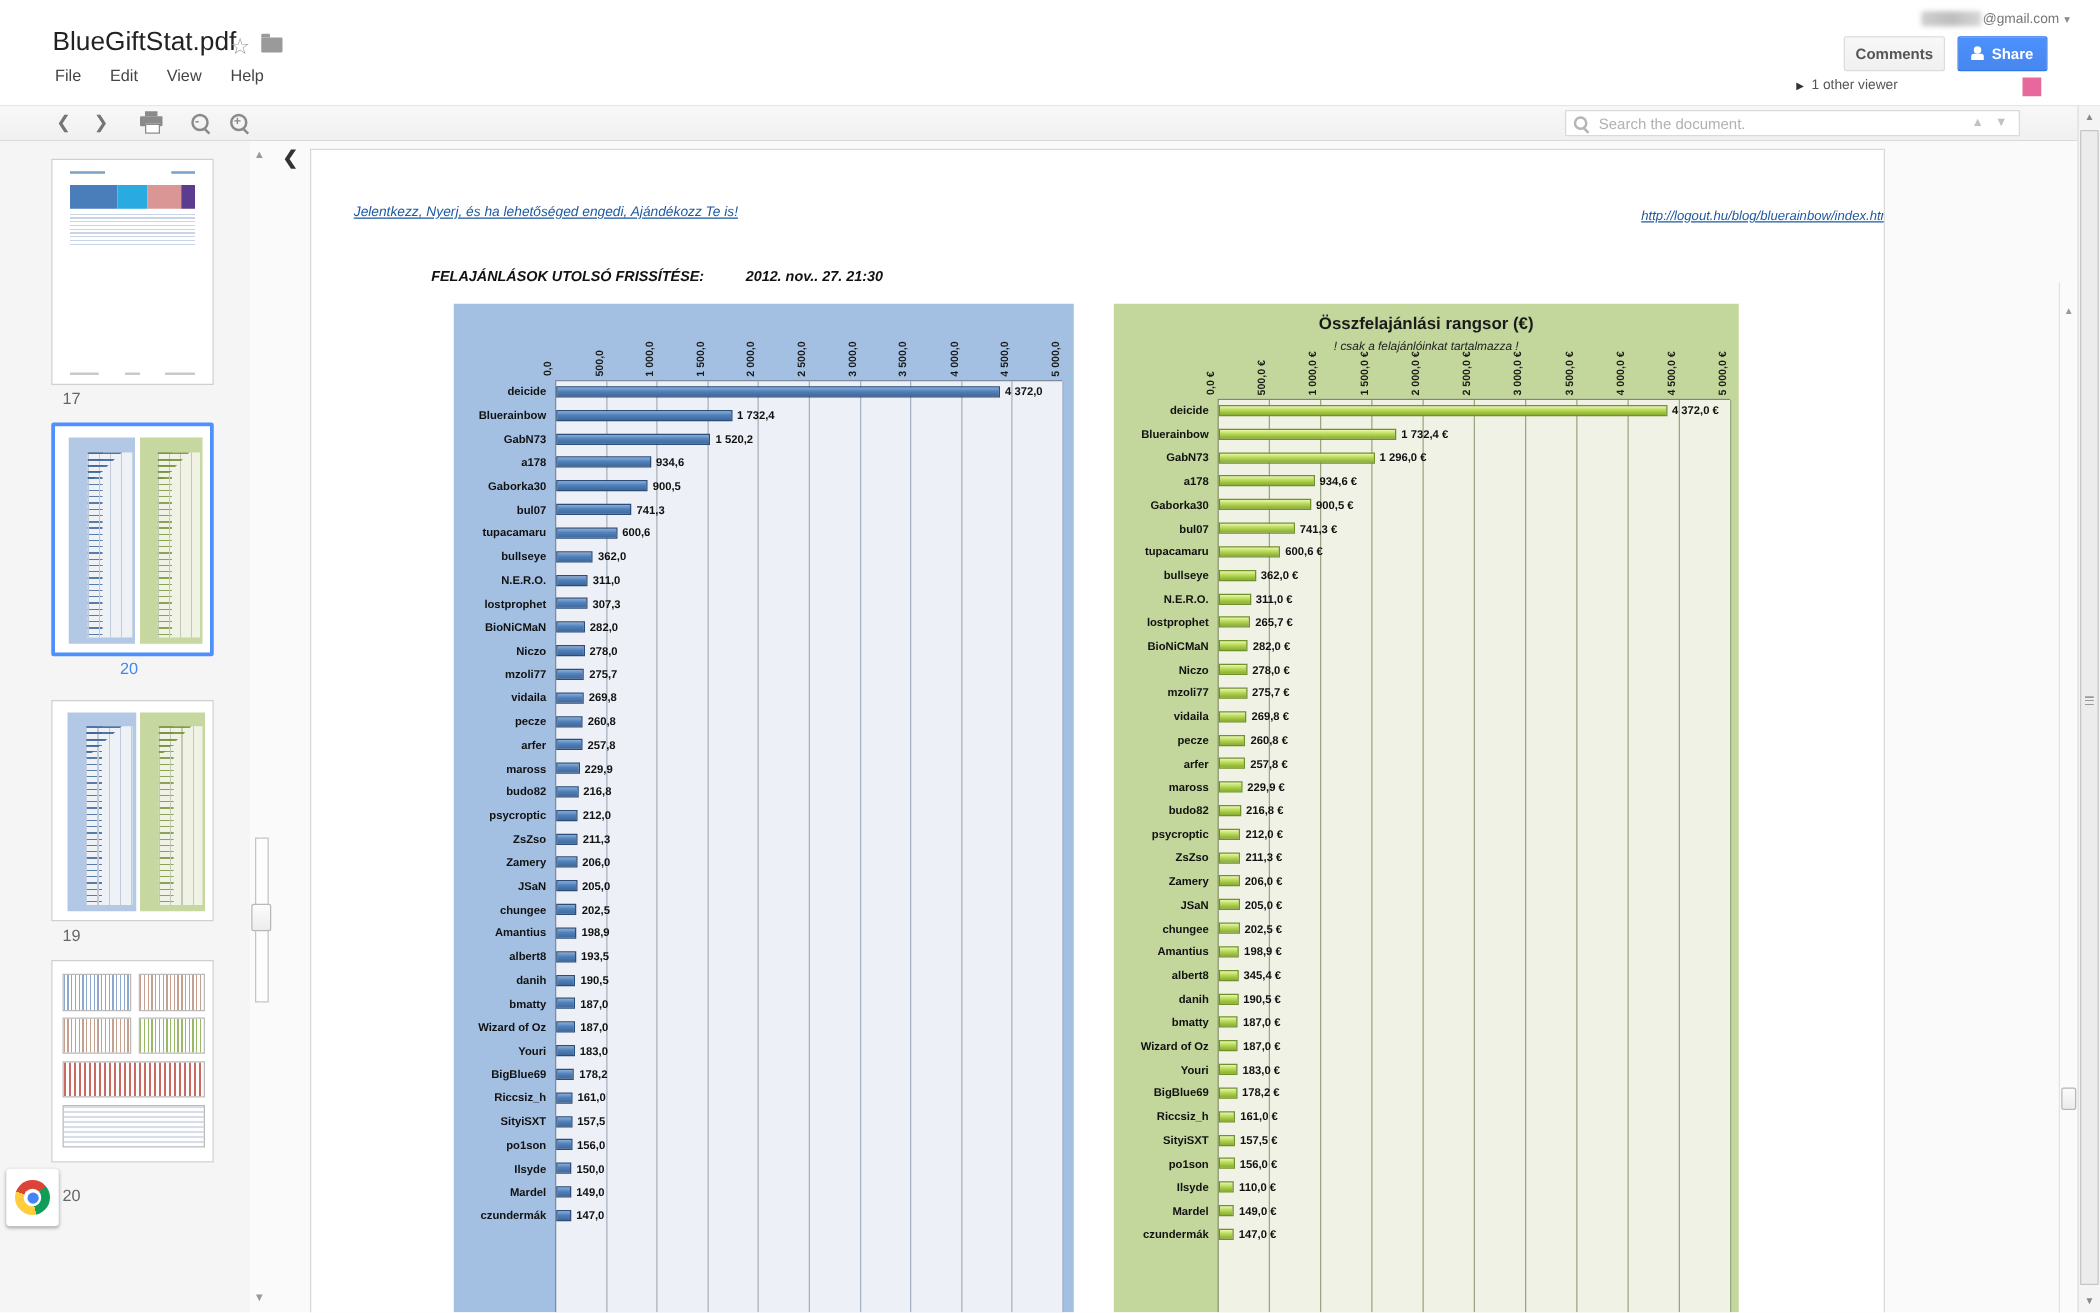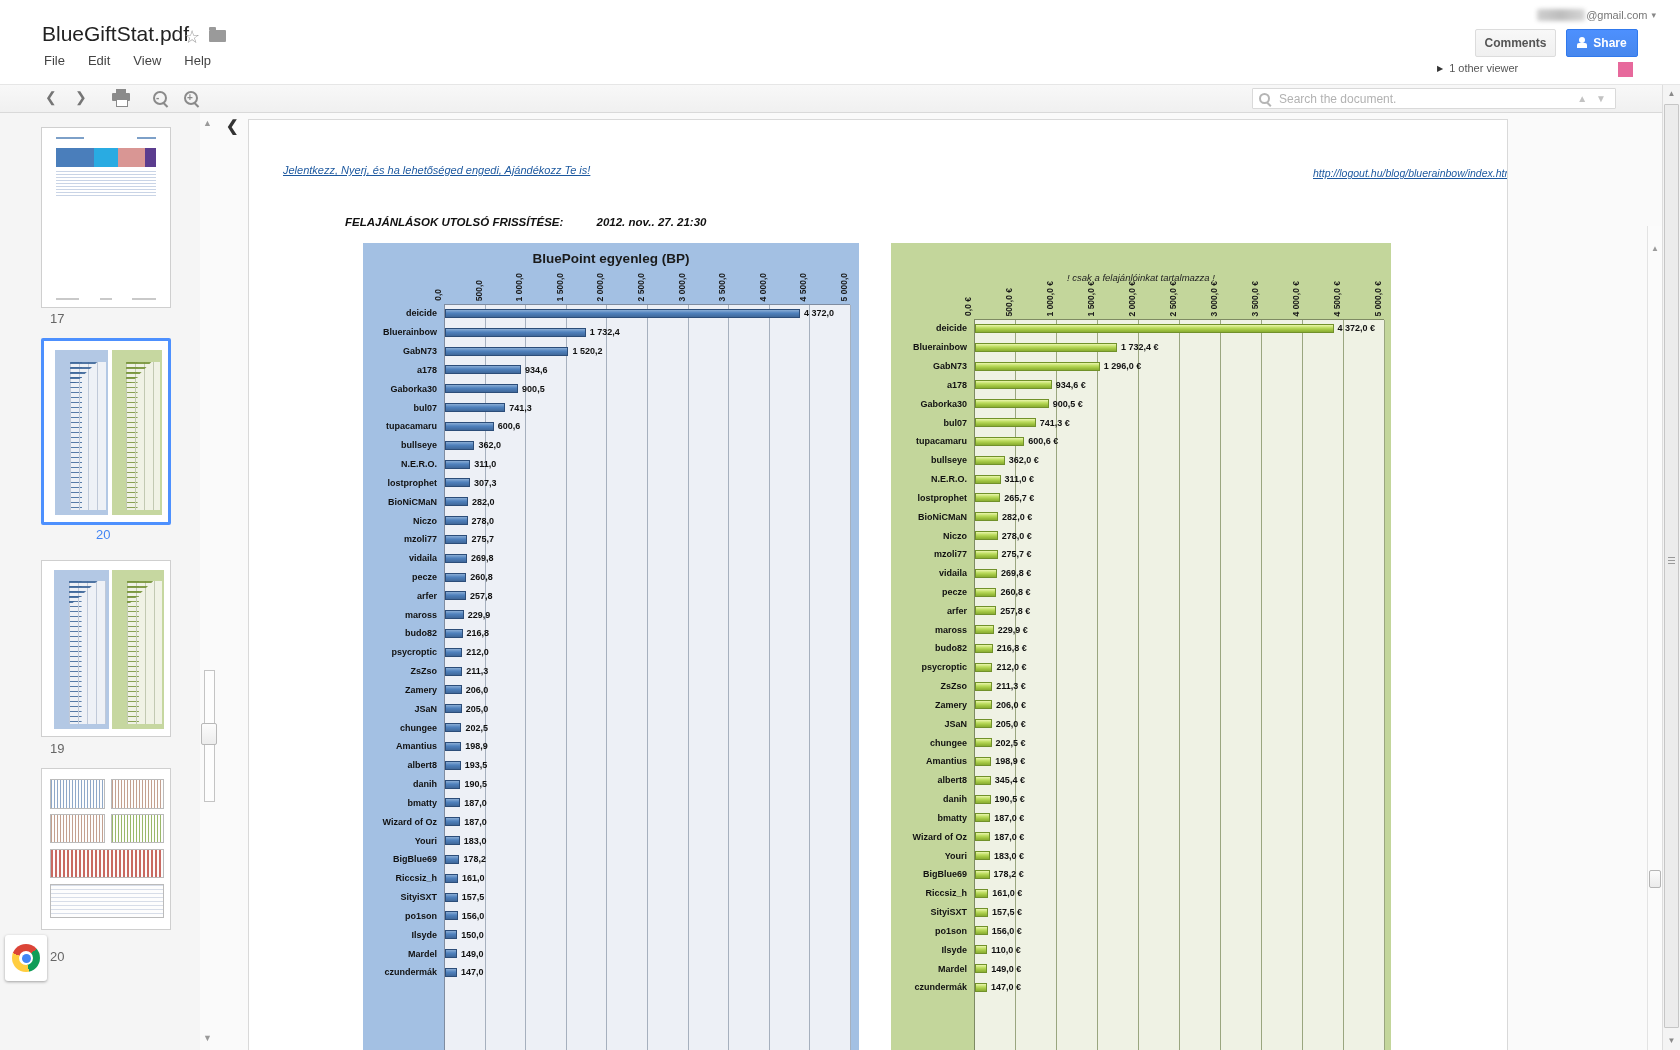--- a/index.html
+++ b/index.html
@@ -272,21 +272,20 @@
 
     <section id="page">
       <a id="link-left" class="doclink">Jelentkezz, Nyerj, és ha lehetőséged engedi, Ajándékozz Te is!</a>
       <a id="link-right" class="doclink">http://logout.hu/blog/bluerainbow/index.html</a>
       <div id="update-line">
         <span>FELAJÁNLÁSOK UTOLSÓ FRISSÍTÉSE:</span>
         <span id="update-value">2012. nov.. 27.   21:30</span>
       </div>
 
       <div class="chart" id="chart-left" style="background: rgb(163, 192, 227);">
-        <div class="c-title">BluePoint egyenleg (BP)</div>
         <div class="ticks" style="height: 61px;">
             <span class="tick" style="left: 70px; bottom: 3px;">0,0</span>
             <span class="tick" style="left: 110.6px; bottom: 3px;">500,0</span>
             <span class="tick" style="left: 151.2px; bottom: 3px;">1 000,0</span>
             <span class="tick" style="left: 191.8px; bottom: 3px;">1 500,0</span>
             <span class="tick" style="left: 232.4px; bottom: 3px;">2 000,0</span>
             <span class="tick" style="left: 273px; bottom: 3px;">2 500,0</span>
             <span class="tick" style="left: 313.6px; bottom: 3px;">3 000,0</span>
             <span class="tick" style="left: 354.2px; bottom: 3px;">3 500,0</span>
             <span class="tick" style="left: 394.8px; bottom: 3px;">4 000,0</span>
@@ -484,20 +483,21 @@
             </div>
             <div class="brow" style="height: 18.83px; padding-left: 81px;">
               <span class="cat" style="left: 0px; width: 73px;">czundermák</span>
               <div class="bar bar-0" style="width: 11.9364px;"></div>
               <span class="val">147,0</span>
             </div>
           </div>
       </div>
 
       <div class="chart" id="chart-right" style="background: rgb(195, 214, 155);">
+        <div class="c-title">Összfelajánlási rangsor (€)</div>
         <div class="c-sub">! csak a felajánlóinkat tartalmazza !</div>
         <div class="ticks" style="height: 76px;">
             <span class="tick" style="left: 72px; bottom: 3px;">0,0 €</span>
             <span class="tick" style="left: 113px; bottom: 3px;">500,0 €</span>
             <span class="tick" style="left: 154px; bottom: 3px;">1 000,0 €</span>
             <span class="tick" style="left: 195px; bottom: 3px;">1 500,0 €</span>
             <span class="tick" style="left: 236px; bottom: 3px;">2 000,0 €</span>
             <span class="tick" style="left: 277px; bottom: 3px;">2 500,0 €</span>
             <span class="tick" style="left: 318px; bottom: 3px;">3 000,0 €</span>
             <span class="tick" style="left: 359px; bottom: 3px;">3 500,0 €</span>

